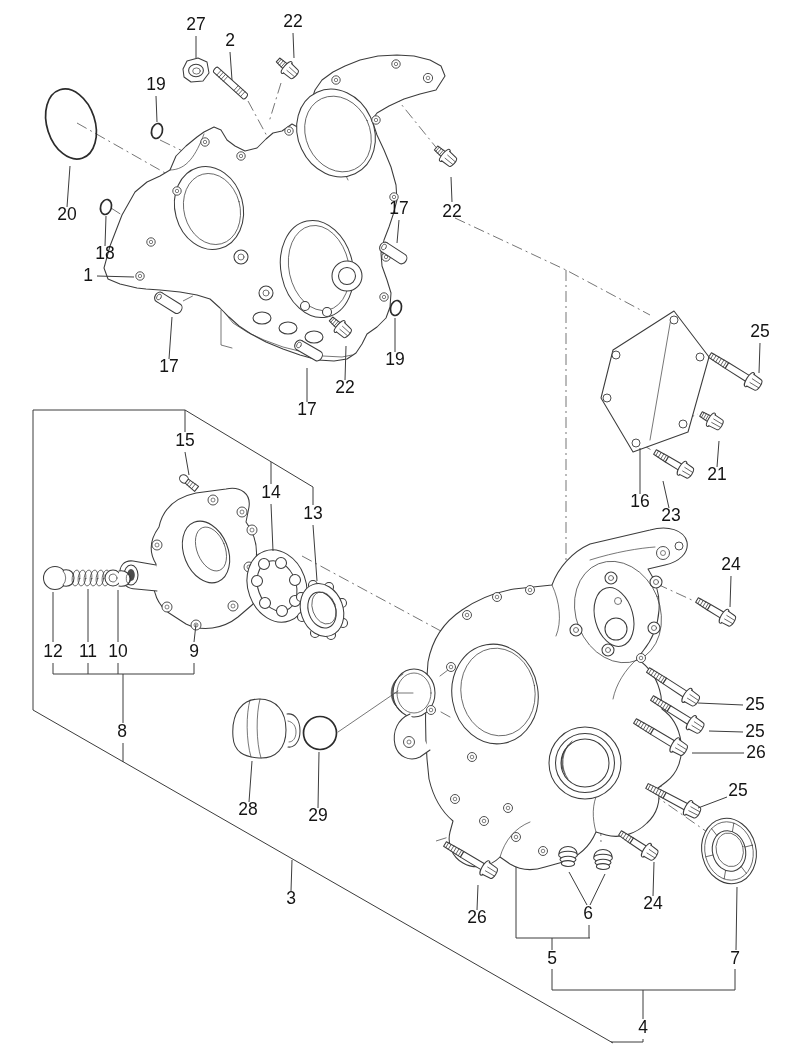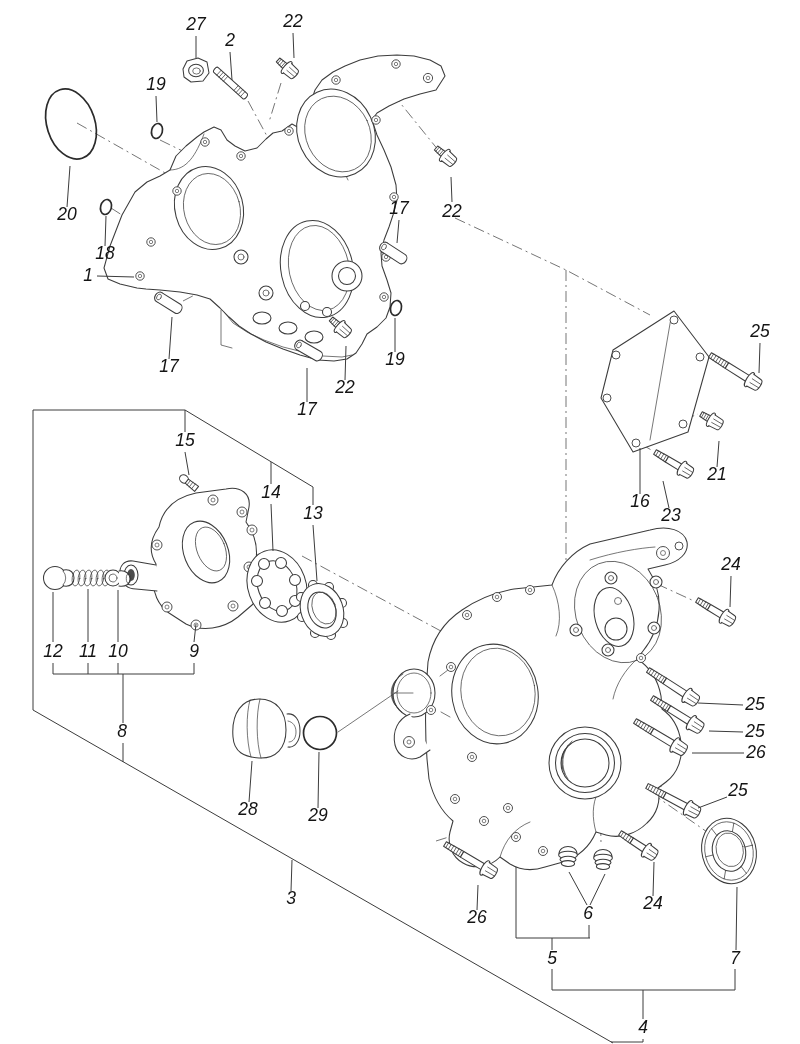--- a/index.html
+++ b/index.html
@@ -1,16 +1,16 @@
 <!DOCTYPE html>
 <html><head>
 <meta charset="utf-8">
 <style>
   html,body{margin:0;padding:0;background:#fff;}
-  .stage{position:relative;width:800px;height:1044px;background:#fff;overflow:hidden;font-style:italic;}
+  .stage{position:relative;width:800px;height:1044px;background:#fff;overflow:hidden;}
   svg{display:block;}
   .ol{fill:#fff;stroke:#3c3c3c;stroke-width:1.05;stroke-linejoin:round;stroke-linecap:round;}
   .tn{fill:none;stroke:#3c3c3c;stroke-width:.7;stroke-linecap:round;}
   .tn2{fill:none;stroke:#2b2b2b;stroke-width:1.7;}
   .ld{fill:none;stroke:#3c3c3c;stroke-width:1;}
   .dd{fill:none;stroke:#5c5c5c;stroke-width:.85;stroke-dasharray:11 4 2 4;}
   .hl{fill:#fff;stroke:#3c3c3c;stroke-width:.9;}
   .hl2{fill:none;stroke:#3c3c3c;stroke-width:.65;}
   .dark{fill:#4d4d4d;stroke:none;}
   .lbl{font-family:"Liberation Sans",sans-serif;font-size:17.5px;fill:#141414;text-anchor:middle;}

